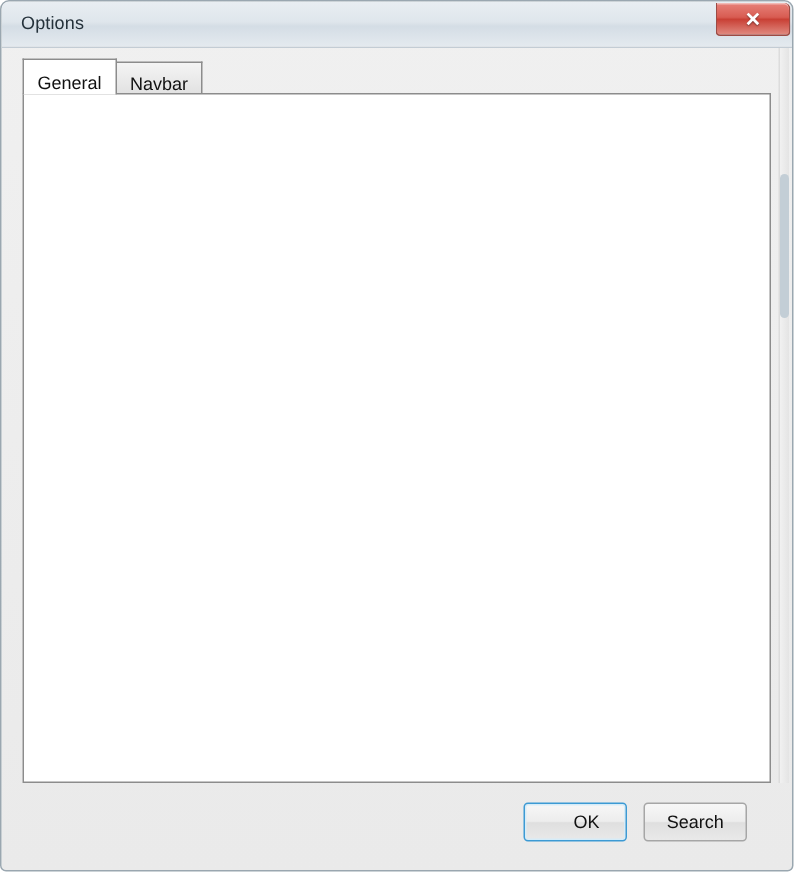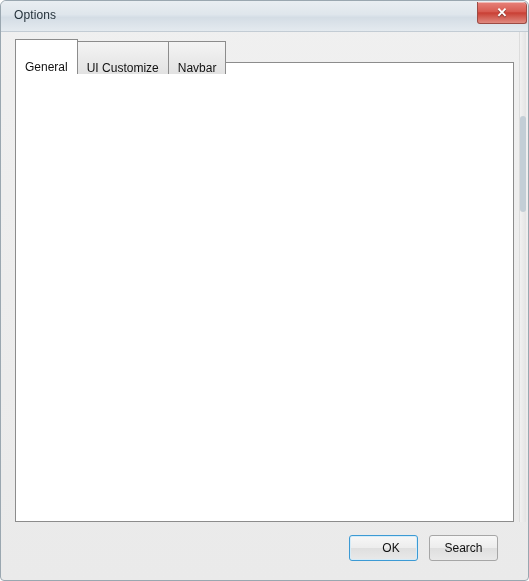--- a/index.html
+++ b/index.html
@@ -77,21 +77,21 @@
     left: 14px;
     top: 40px;
     height: 23px;
     z-index: 3;
   }
   .tab {
     position: relative;
     float: left;
     height: 21px;
     line-height: 21px;
-    padding: 16px 9px;
+    padding: 4px 9px;
     box-sizing: border-box;
     border: 1px solid #8c8c8c;
     border-bottom: none;
     font-size: 12px;
     color: #111;
     cursor: pointer;
     background: linear-gradient(to bottom, #f4f4f4 0%, #e2e2e2 100%);
   }
   .tab.active {
     background: #ffffff;
@@ -291,21 +291,20 @@
       <div class="close-x">✕</div>
     </div>
   </div>
 
   <div class="edge-scroll">
     <div class="thumb"></div>
   </div>
 
   <div class="tabstrip">
     <div class="tab active">General</div>
-    <div class="tab">UI Customize</div>
     <div class="tab">Navbar</div>
   </div>
 
   <div class="tabpanel"></div>
 
   <div class="group" id="group-setup">
     <div class="group-title">Setup</div>
   </div>
 
   <div class="row" style="left:43px; top:101px;">

